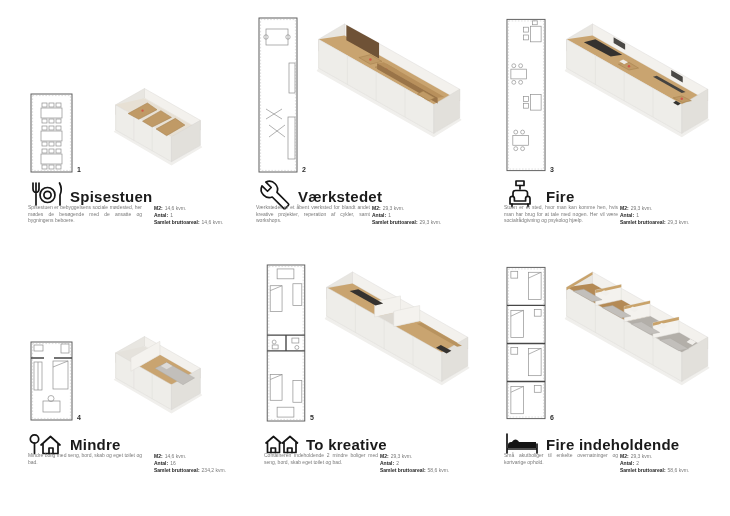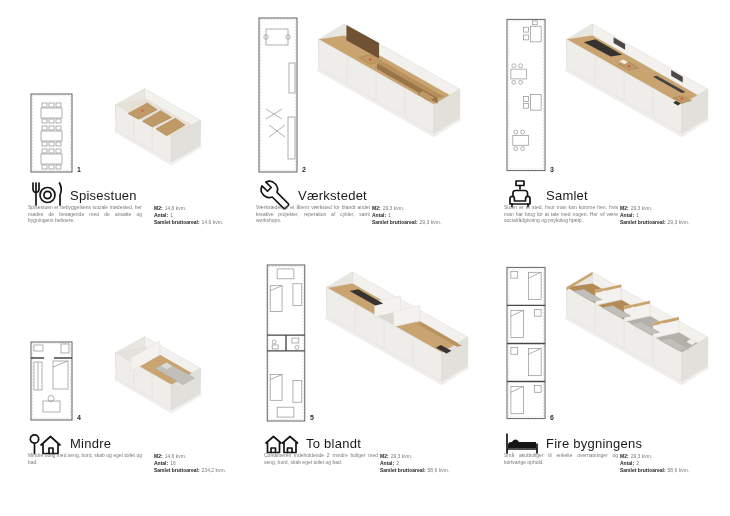--- a/index.html
+++ b/index.html
@@ -10,21 +10,21 @@
   .plan svg,.iso svg,.icon svg{width:100%;height:100%;display:block}
   .plan-tall{left:10px;top:8px;width:40px;height:158px}
   .plan-small{left:10px;top:85px;width:43px;height:80px}
   .plan-num{position:absolute;font-size:7px;font-weight:bold;color:#2d2d2d}
   .num-tall{left:54px;top:158px}
   .num-small{left:57px;top:158px}
   .iso{position:absolute}
   .iso-long{left:60px;top:6px;width:168px;height:160px}
   .iso-small{left:84px;top:72px;width:106px;height:96px}
   .icon{position:absolute;left:8px;top:170px;width:36px;height:32px}
-  .title{position:absolute;left:50px;top:180px;margin:0;font-size:13px;font-weight:400;
+  .title{position:absolute;left:50px;top:180px;margin:0;font-size:15px;font-weight:700;
          color:#1a1a1a;letter-spacing:.25px;white-space:nowrap}
   .desc{position:absolute;left:8px;top:196px;margin:0;width:114px;font-size:5px;
         line-height:6.6px;color:#7a7a7a;text-align:justify}
   .stats{position:absolute;top:197px;width:96px;font-size:5px;line-height:6.9px;color:#7a7a7a}
   .stats-left{left:134px}
   .stats-tall{left:124px}
   .sl{font-weight:700;color:#1f1f1f;margin-right:2px}
   
   .pw{fill:none;stroke:#5f5f5f;stroke-width:1}
   .pd{fill:none;stroke:#bdbdbd;stroke-width:.5;stroke-dasharray:1.6,1.6}
@@ -223,21 +223,21 @@
   </div>
   <div class="icon">
     <svg viewBox="0 0 36 28">
       <rect class="ic" x="12" y="1" width="8" height="4.5"></rect>
       <path class="ic" d="M16,5.5 V9"></path>
       <path class="ic" d="M9,16 v-3 a2.5,2.5 0 0 1 2.5,-2.5 h9.5 a2.5,2.5 0 0 1 2.5,2.5 v3"></path>
       <path class="ic" d="M6,24 v-5.5 a2.2,2.2 0 0 1 4.4,0 V21 h11.2 v-2.5 a2.2,2.2 0 0 1 4.4,0 V24 z"></path>
       <path class="ic" d="M8,24 v2.5 M24,24 v2.5"></path>
     </svg>
   </div>
-  <h3 class="title">Samlet</h3>
+  <h3 class="title">Fire</h3>
   <p class="desc">Stuen er et sted, hvor man kan komme hen, hvis man har brug for at tale med nogen. Her vil være socialrådgivning og psykolog hjælp.</p>
   <div class="stats stats-tall">
     <div><span class="sl">M2:</span><span>29,3 kvm.</span></div>
     <div><span class="sl">Antal:</span><span>1</span></div>
     <div><span class="sl">Samlet bruttoareal:</span><span>29,3 kvm.</span></div>
   </div>
 </section>
 
 <section class="cell" style="left:20px;top:256px">
   <div class="plan plan-small">
@@ -335,21 +335,21 @@
     </svg>
   </div>
   <div class="icon">
     <svg viewBox="0 0 36 28">
       <path class="ic" d="M2,15 L9.5,8.5 17,15 M3.5,13.7 V24.5 H15.5 V13.7"></path>
       <path class="ic" d="M7,24.5 v-4.5 h4.5 v4.5"></path>
       <path class="ic" d="M18.5,15 L26,8.5 33.5,15 M20,13.7 V24.5 H32 V13.7"></path>
       <path class="ic" d="M23.5,24.5 V20 h4.5 v4.5"></path>
     </svg>
   </div>
-  <h3 class="title">To blandt</h3>
+  <h3 class="title">To kreative</h3>
   <p class="desc">Containeren indeholdende 2 mindre boliger med seng, bord, skab eget toilet og bad.</p>
   <div class="stats stats-tall">
     <div><span class="sl">M2:</span><span>29,3 kvm.</span></div>
     <div><span class="sl">Antal:</span><span>2</span></div>
     <div><span class="sl">Samlet bruttoareal:</span><span>58,6 kvm.</span></div>
   </div>
 </section>
 
 <section class="cell" style="left:496px;top:256px">
   <div class="plan plan-tall">
@@ -402,20 +402,20 @@
       <polygon points="110,61 116,64 112,67 106,64" fill="#f1efeb"></polygon>
       <polygon points="140,78 146,81 142,84 136,81" fill="#f1efeb"></polygon>
     </svg>
   </div>
   <div class="icon">
     <svg viewBox="0 0 36 28">
       <path class="ic" d="M3,6 V25 M3,21 H33 M33,16 V25"></path>
       <path class="icf" d="M4,17 c0,-2.5 2,-3.5 4,-3 c1.5,-3.5 5.5,-3.5 7,0 L32,14 v6 H4 z"></path>
     </svg>
   </div>
-  <h3 class="title">Fire bygningens</h3>
+  <h3 class="title">Fire indeholdende</h3>
   <p class="desc">Små akutboliger til enkelte overnatninger og kortvarige ophold.</p>
   <div class="stats stats-tall">
     <div><span class="sl">M2:</span><span>29,3 kvm.</span></div>
     <div><span class="sl">Antal:</span><span>2</span></div>
     <div><span class="sl">Samlet bruttoareal:</span><span>58,6 kvm.</span></div>
   </div>
 </section>
 
 </body></html>

